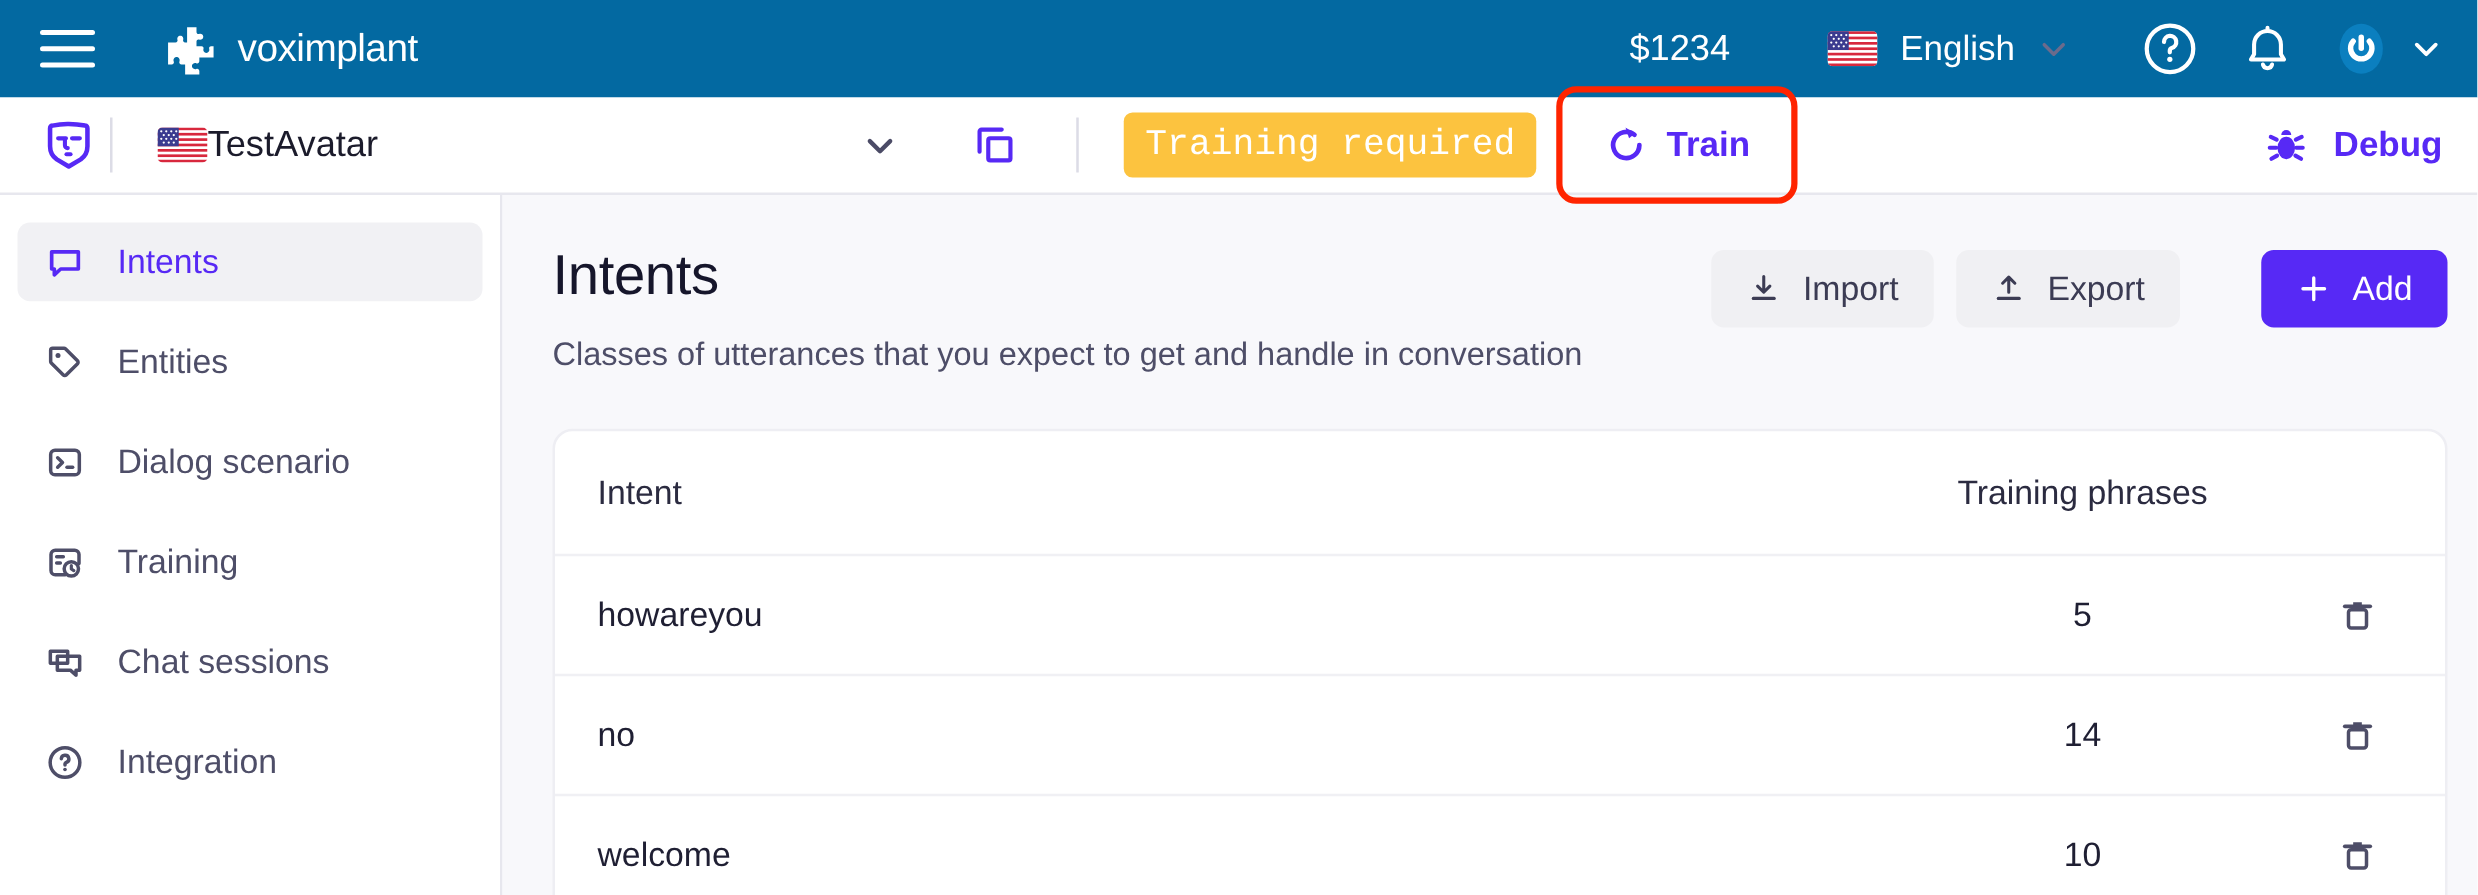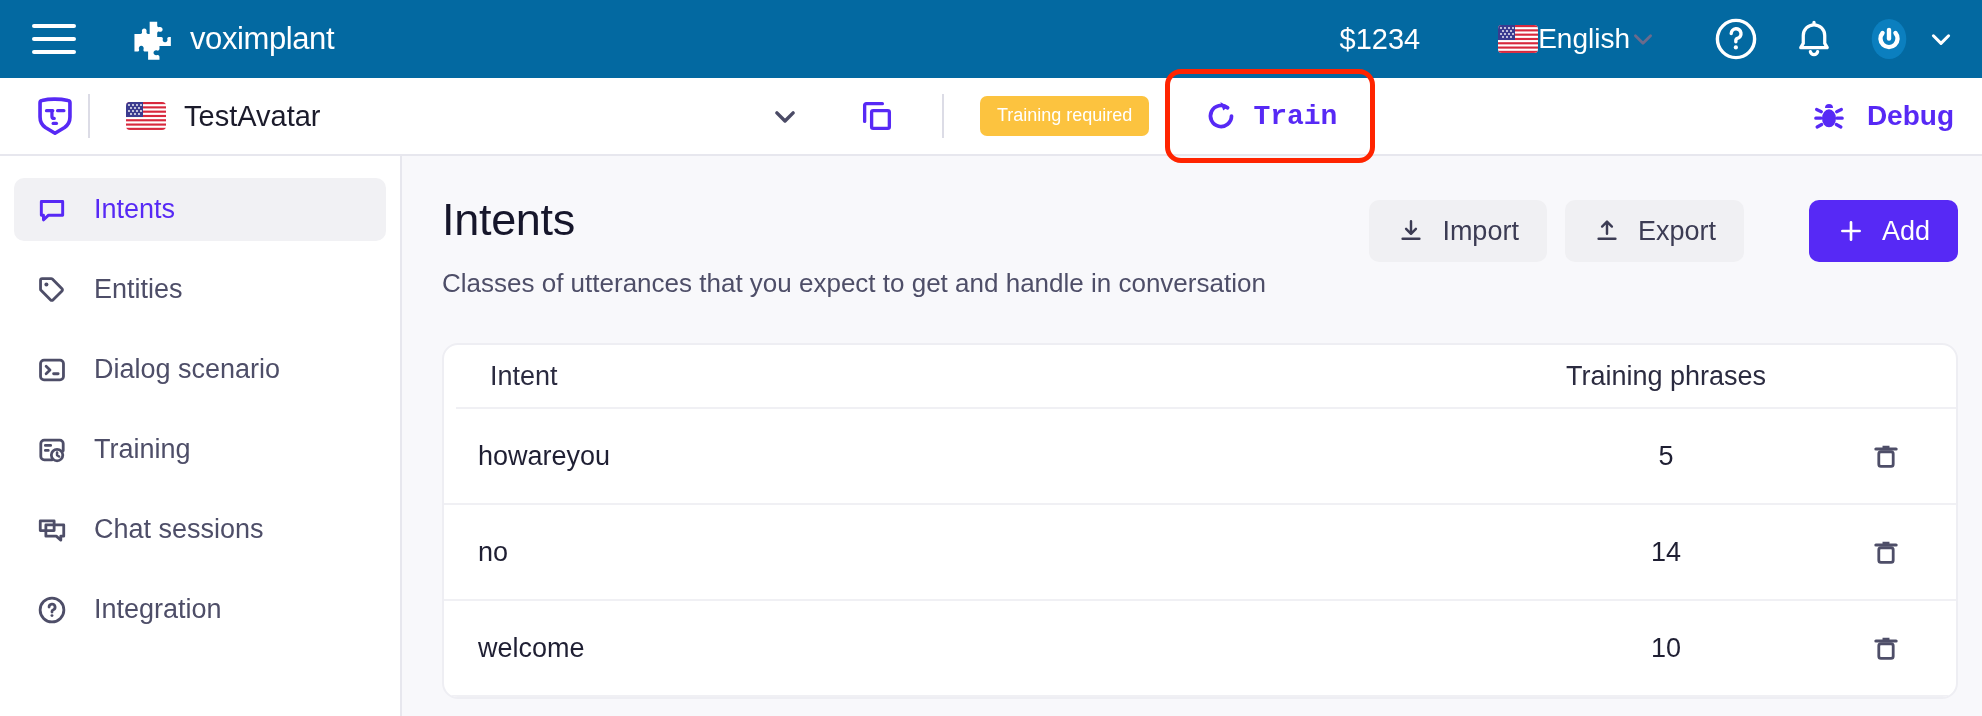--- a/index.html
+++ b/index.html
@@ -37,21 +37,21 @@
   }
   .topbar-right {
     margin-left: auto;
     display: flex; align-items: center; gap: 0;
   }
   .balance {
     color: #ffffff; font-size: 29px; font-weight: 400; letter-spacing: 0px;
     margin-right: 78px; cursor: pointer; text-align: right;
   }
   .lang-picker {
-    display: flex; align-items: center; cursor: pointer;
+    display: flex; align-items: center; gap: 18px; cursor: pointer;
     margin-right: 52px;
   }
   .flag {
     width: 40px; height: 28px; border-radius: 4px; overflow: hidden;
     display: block; flex: none;
   }
   .lang-label { color: #ffffff; font-size: 28px; }
   .chev {
     width: 26px; height: 26px; display: block;
   }
@@ -69,37 +69,37 @@
     border-bottom: 2px solid #e7e7ee;
     display: flex; align-items: center;
     padding: 0 28px 0 22px;
     position: relative;
   }
   .subbar .vdiv {
     width: 2px; height: 44px; background: #dcdce6; flex: none;
   }
   .bot-icon { width: 46px; height: 46px; display:block; }
   .avatar-select {
-    display: flex; align-items: center; gap: 18px;
+    display: flex; align-items: center; 
     margin-left: 36px;
     cursor: pointer;
   }
   .avatar-name { font-size: 29px; color: #1b1b2b; }
   .subbar-chev { width: 30px; height: 30px; display:block; cursor: pointer; }
   .copy-icon { width: 38px; height: 38px; display:block; cursor: pointer; }
   .badge-warn {
     background: #FCC33F; color: #ffffff;
-    font-size: 18px; border-radius: 7px;
-    padding: 9px 17px 10px; white-space: nowrap;
+    font-size: 29px; border-radius: 7px;
+    padding: 9px 17px 10px; white-space: nowrap; font-family: Liberation Mono, monospace;
   }
   .train-wrap { position: relative; display: inline-flex; }
   .train-btn {
     display: flex; align-items: center; gap: 14px;
     background: #ffffff; border: none; cursor: pointer;
-    padding: 11px 22px; border-radius: 10px; font-family: Liberation Mono, monospace;
+    padding: 11px 22px; border-radius: 10px;
   }
   .train-label { color: #5729F5; font-size: 28px; font-weight: 700; }
   .hl-box {
     position: absolute;
     border: 5px solid #FF2400;
     border-radius: 16px;
     pointer-events: none;
   }
   .debug-btn {
     margin-left: auto;
@@ -155,21 +155,21 @@
     border: 2px solid #eeeef3;
     border-radius: 16px;
     overflow: hidden;
   }
   .trow {
     display: flex; align-items: center;
     height: 96px;
     padding: 0 0 0 34px;
     border-bottom: 2px solid #f0f0f4;
   }
-  .trow.head { height: 64px; border-bottom: 2px solid #f0f0f4; margin-left: 12px; }
+  .trow.head { height: 100px; border-bottom: 2px solid #f0f0f4; }
   .c-name { flex: 1; font-size: 27px; color: #1f1f33; }
   .trow.head .c-name { color: #2b2b40; }
   .c-count {
     width: 300px; text-align: center; font-size: 27px; color: #1f1f33;
   }
   .trow.head .c-count { color: #2b2b40; }
   .c-act { width: 140px; display: flex; justify-content: center; }
   .trash { width: 32px; height: 32px; display: block; cursor: pointer; }
 </style>
 </head>

